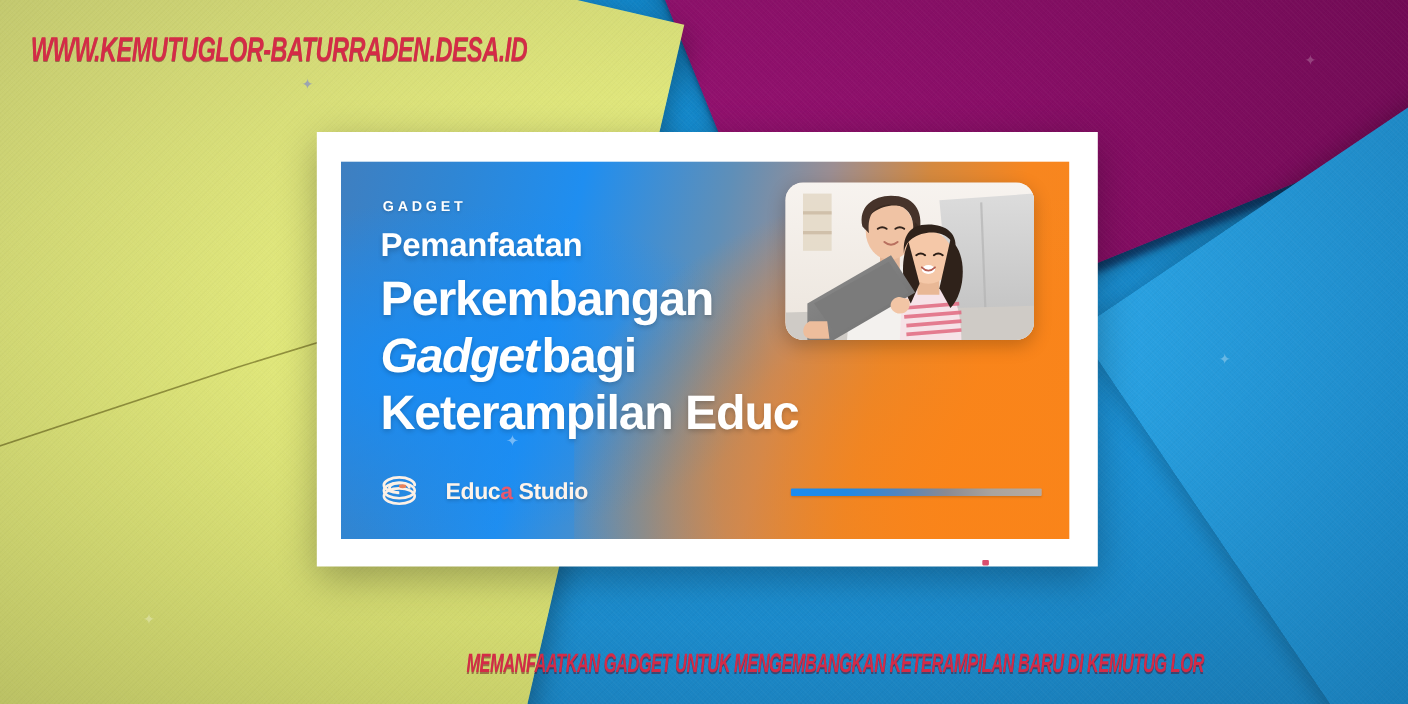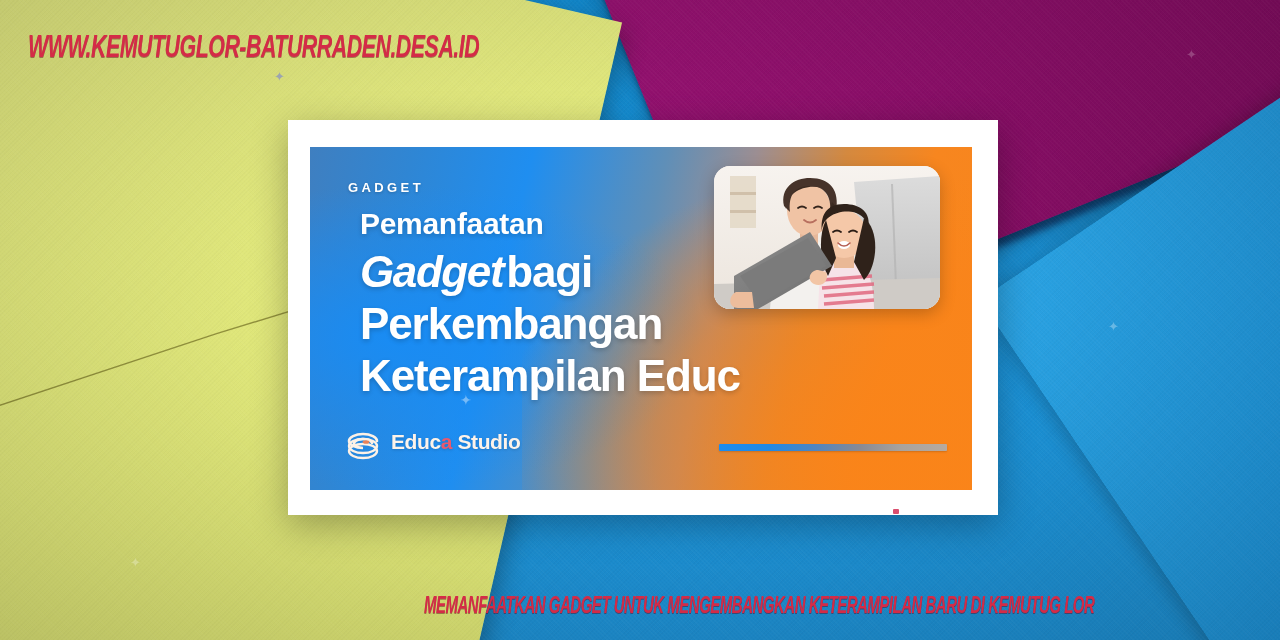--- a/index.html
+++ b/index.html
@@ -241,21 +241,20 @@
     letter-spacing: 3.4px;
     text-shadow: 0 1px 3px rgba(0,0,0,0.22);
   }
 
   
   #headline {
     position: absolute;
     left: 36px;
     top: 62px;
     width: 520px;
-    margin-left: 14px;
   }
   .hl {
     color: #ffffff;
     font-weight: 700;
     line-height: 1.0;
     text-shadow: 0 2px 5px rgba(0,0,0,0.20);
     white-space: nowrap;
   }
   #hl-1 {
     font-size: 30px;
@@ -296,22 +295,22 @@
     background: #efe8e1;
   }
   #photo-inset svg { display: block; }
 
   
   #logo-row {
     position: absolute;
     left: 36px;
     bottom: 30px;
     display: flex;
-    align-items: flex-start;
-    gap: 11px;
+    align-items: flex-end;
+    gap: 25px;
   }
   #logo-mark {
     width: 34px;
     height: 30px;
     flex: 0 0 auto;
   }
   #logo-mark svg { display: block; }
   #logo-text {
     font-size: 21px;
     font-weight: 700;
@@ -379,24 +378,24 @@
       <div class="banner-blue-glow"></div>
       <div class="banner-orange-glow"></div>
 
       <span class="banner-sparkle" style="left:150px; top:246px;">✦</span>
       <span class="banner-sparkle" style="left:600px; top:52px; font-size:11px;">✦</span>
 
       <div id="eyebrow">GADGET</div>
 
       <div id="headline">
         <div class="hl" id="hl-1">Pemanfaatan</div>
+        <div class="hl" id="hl-3">Perkembangan</div>
         <div class="hl" id="hl-2">
           <span class="em">Gadget</span><span>bagi</span>
         </div>
-        <div class="hl" id="hl-3">Perkembangan</div>
         <div class="hl" id="hl-4">Keterampilan Educ</div>
       </div>
 
       <div id="photo-inset">
         <svg width="226" height="143" viewBox="0 0 226 143">
           <defs>
             <linearGradient id="wallG" x1="0" y1="0" x2="0" y2="1">
               <stop offset="0" stop-color="#f7f3ef"></stop>
               <stop offset="1" stop-color="#ece5dd"></stop>
             </linearGradient>

